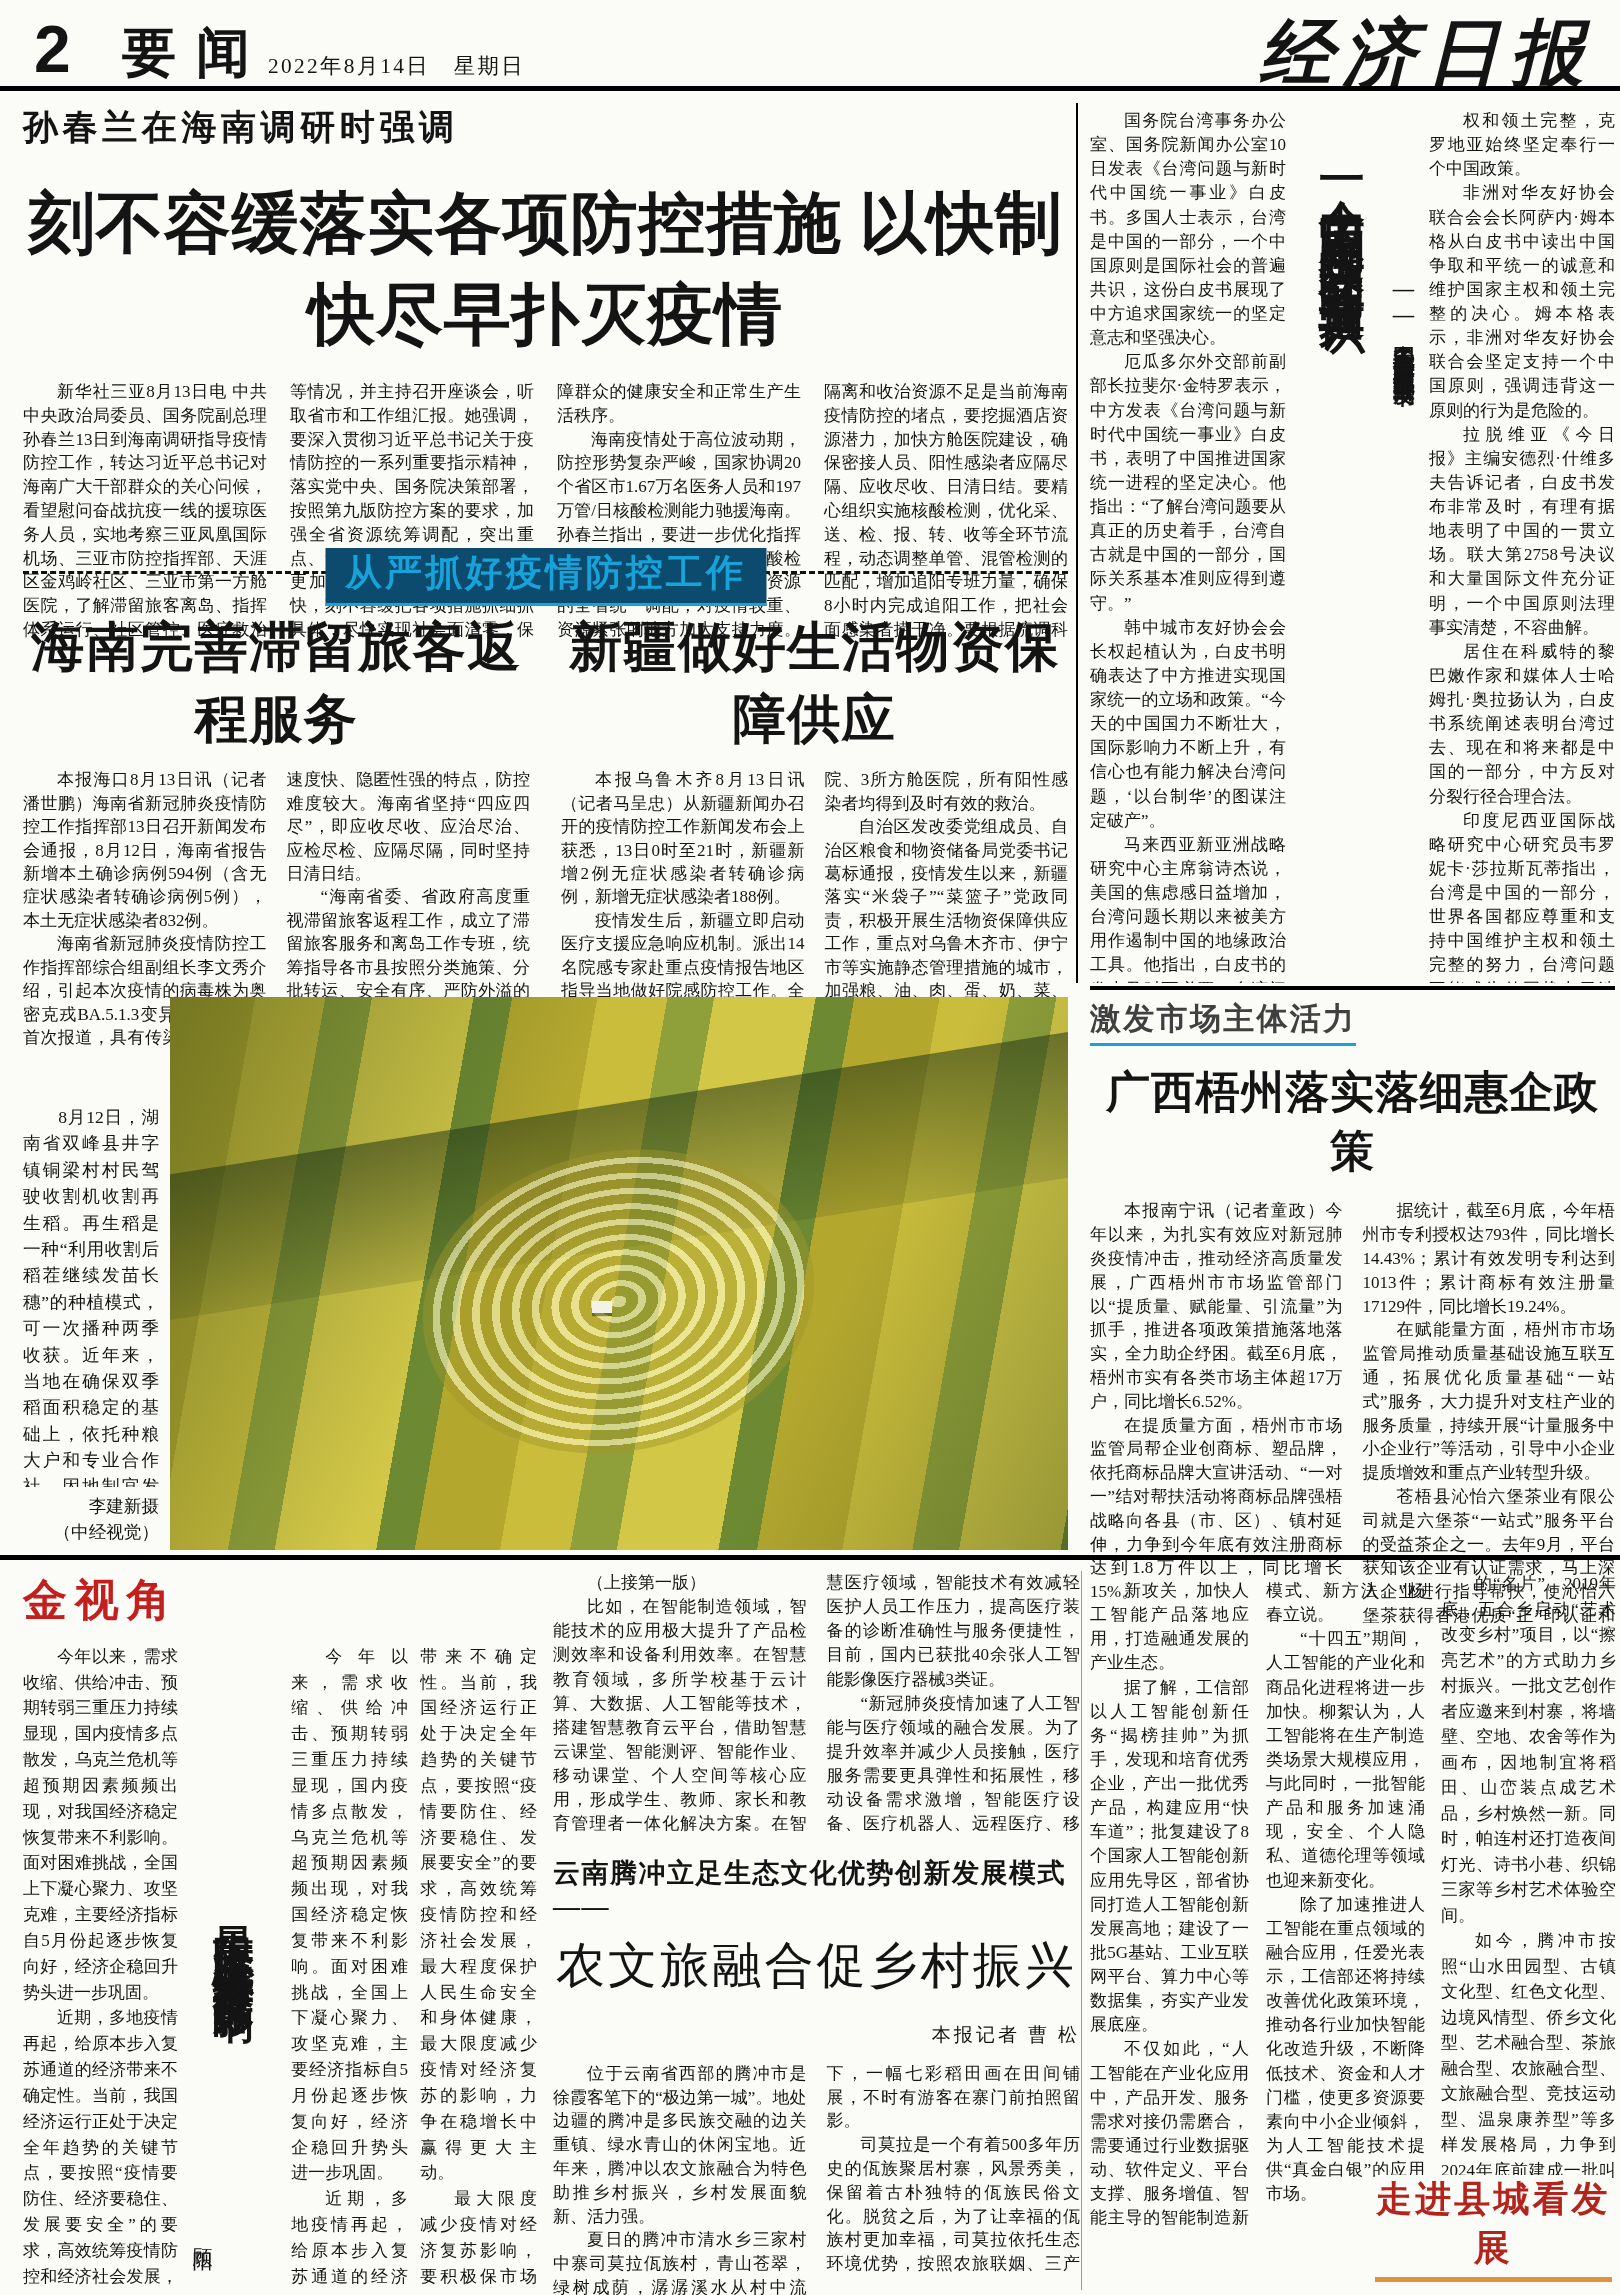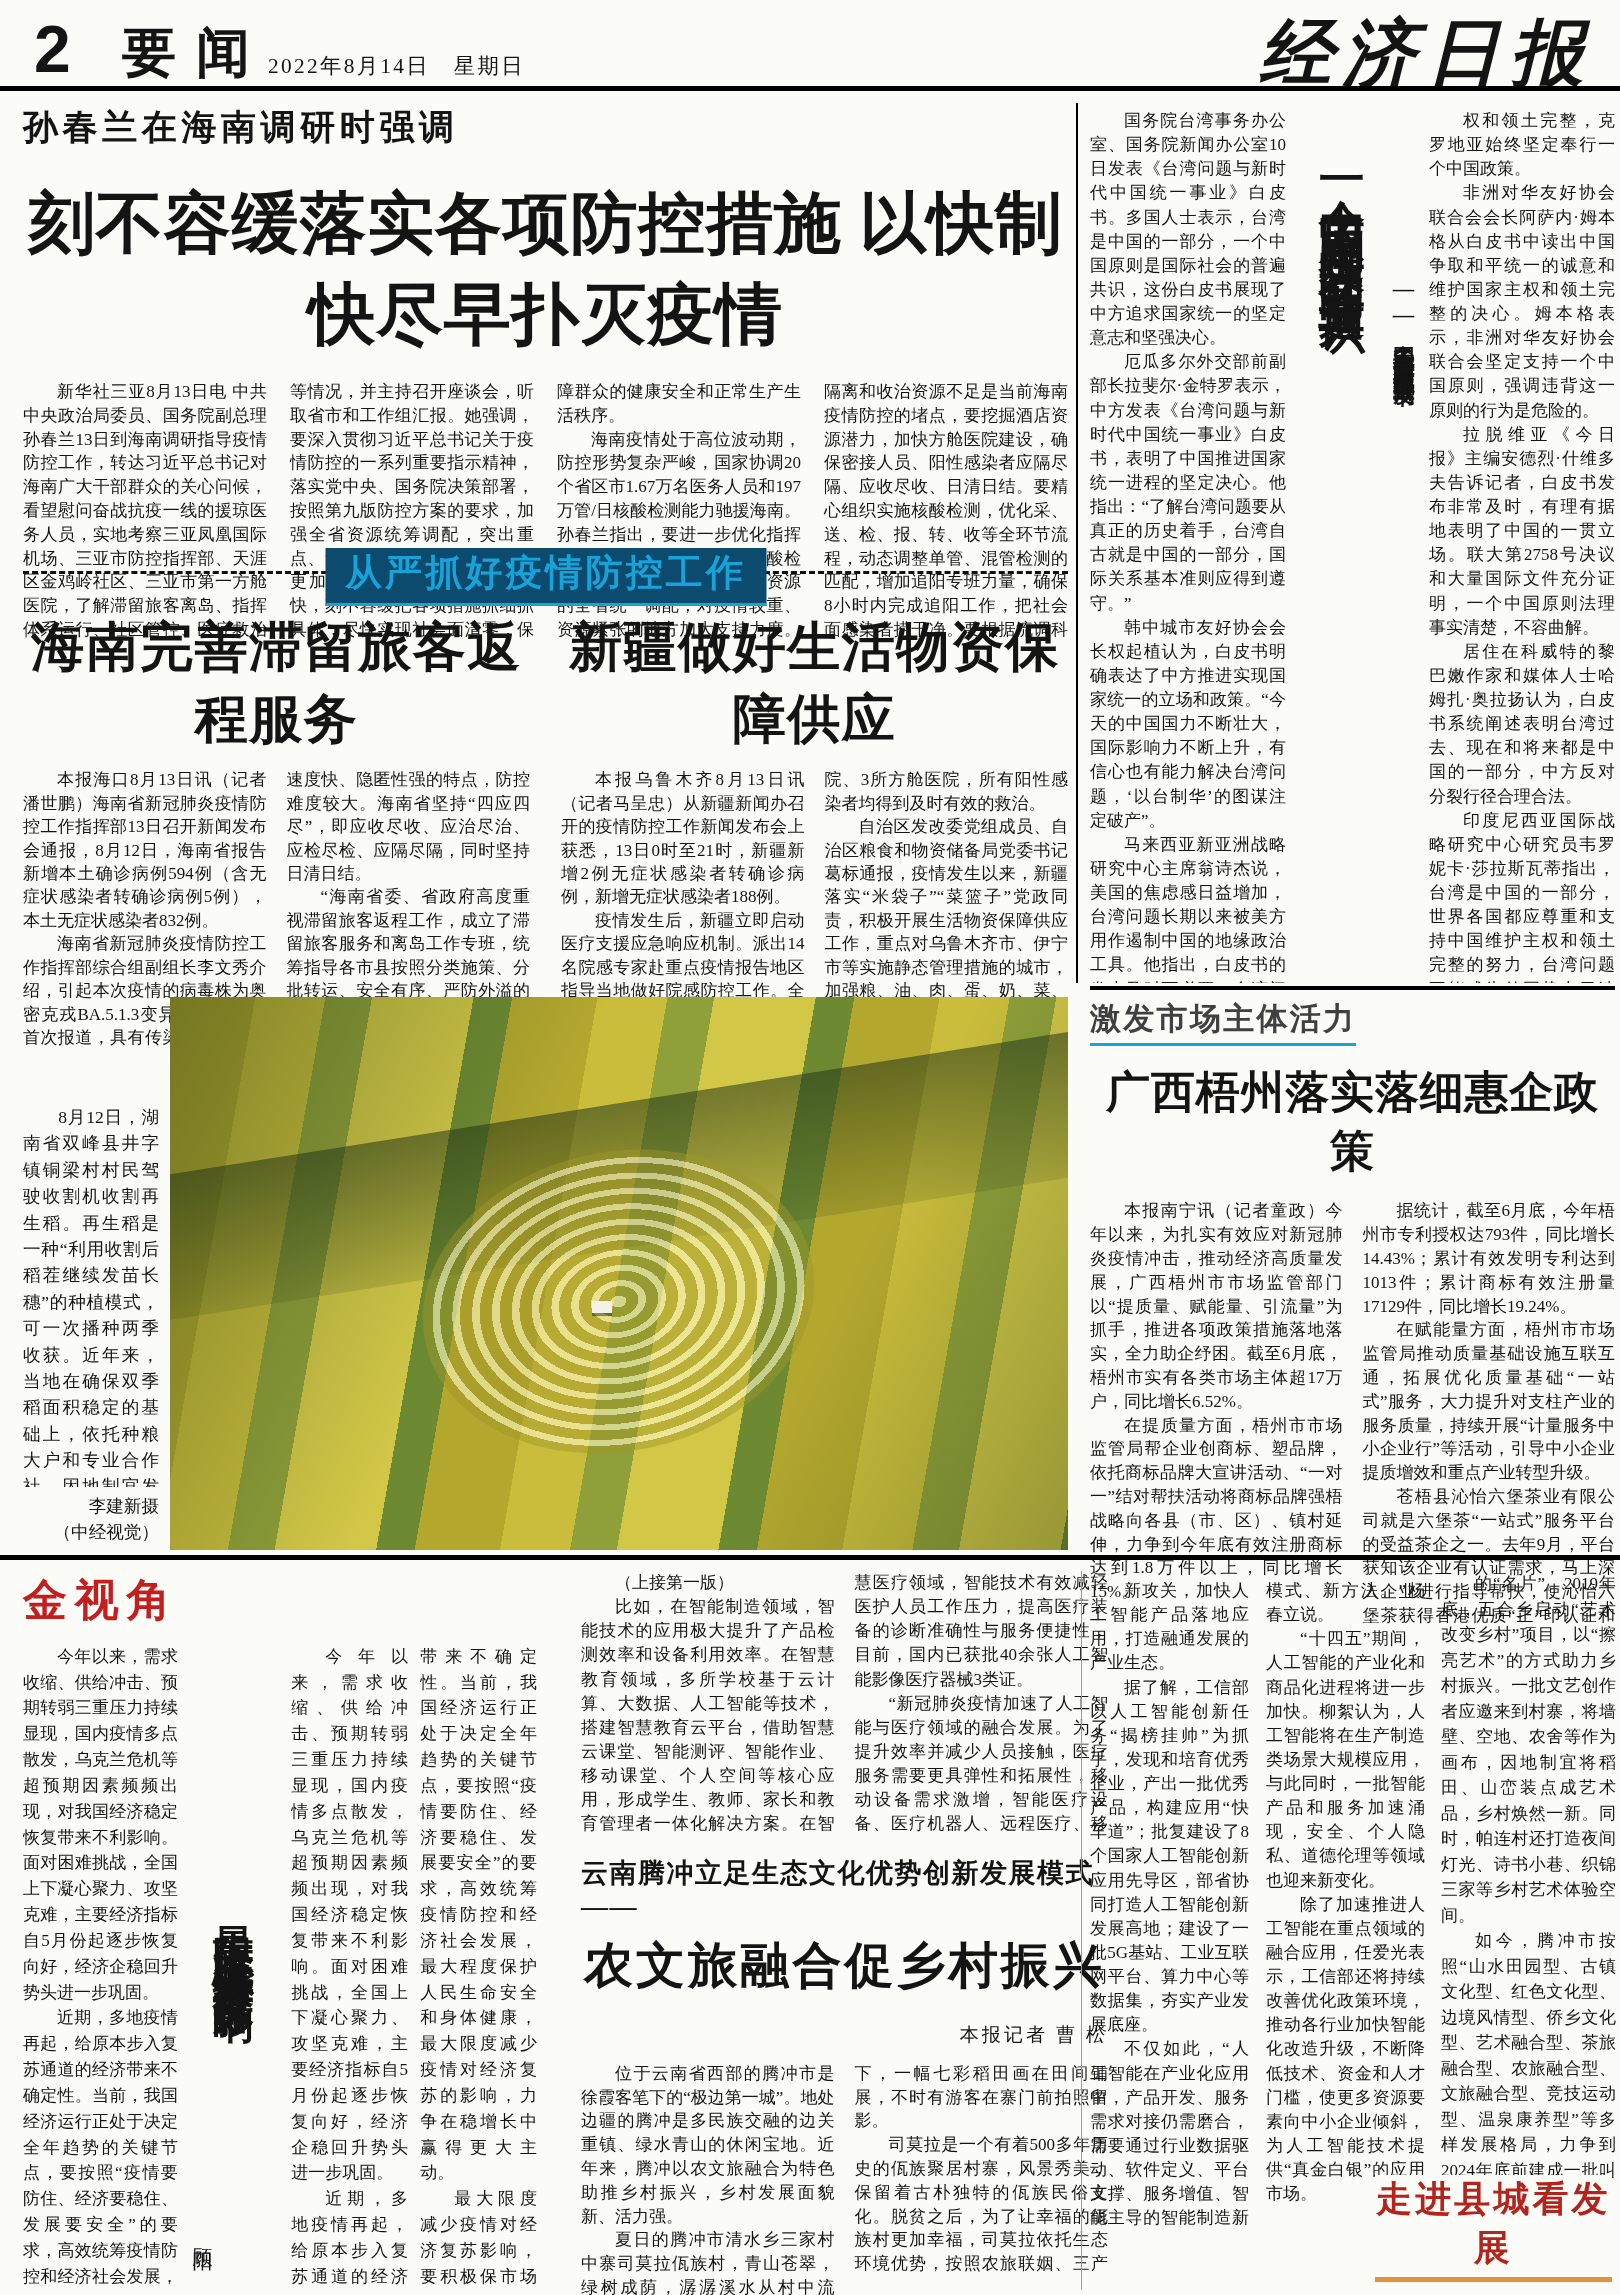--- a/index.html
+++ b/index.html
@@ -85,24 +85,24 @@
              font-family:"Liberation Sans",sans-serif;}
   .gv .row{display:flex;gap:12.2px;margin-top:13.8px;height:648px;}
   .gv .txt{width:155px;font-size:17px;line-height:1.52;text-align:justify;overflow:hidden;}
   .gv .txt p{margin:0;text-indent:2em;}
   .gv .headcol{width:89px;text-align:center;}
   .gv .vhead{writing-mode:vertical-rl;text-orientation:upright;font-size:41px;font-weight:bold;
              letter-spacing:5.4px;height:582px;margin:0 auto;font-family:"Liberation Sans",sans-serif;}
   .gv .author{writing-mode:vertical-rl;text-orientation:upright;font-size:20px;letter-spacing:4.6px;margin-top:6.1px;}
   .gv .txt2{width:246px;column-count:2;column-gap:12.2px;font-size:17px;line-height:1.52;overflow:hidden;}
   .gv .txt2 p{margin:0;text-indent:2em;text-align:justify;}
-  .mid{position:absolute;left:581px;top:1571px;width:527px;height:719px;}
+  .mid{position:absolute;left:553px;top:1571px;width:527px;height:719px;}
   .mid .ai{height:269px;font-size:17px;line-height:1.42;}
   .rural .kicker{font-size:27px;font-weight:bold;margin-top:15.3px;letter-spacing:1.5px;}
-  .rural .headline{text-align:center;font-size:49px;font-weight:bold;letter-spacing:3.1px;margin-top:10.7px;
+  .rural .headline{text-align:center;font-size:49px;font-weight:normal;letter-spacing:3.1px;margin-top:10.7px;
                    font-family:"Liberation Sans",sans-serif;}
   .rural .byline{text-align:right;font-size:19px;margin-top:23px;letter-spacing:3.1px;}
   .rural .body{margin-top:13.8px;height:243px;font-size:17px;line-height:1.4;}
   .rightb{position:absolute;left:1090px;top:1571px;width:525px;height:719px;}
   .rightb .ai2{position:absolute;left:0;top:8px;width:335px;height:719px;column-count:2;column-gap:17px;
                font-size:17px;line-height:1.42;text-align:justify;overflow:hidden;}
   .rightb .ai2 p{margin:0;text-indent:2em;}
   .rightb .tail{position:absolute;left:351px;top:0;width:175px;height:612px;font-size:17px;line-height:1.5;
                 text-align:justify;overflow:hidden;}
   .rightb .tail p{margin:0;text-indent:2em;}

